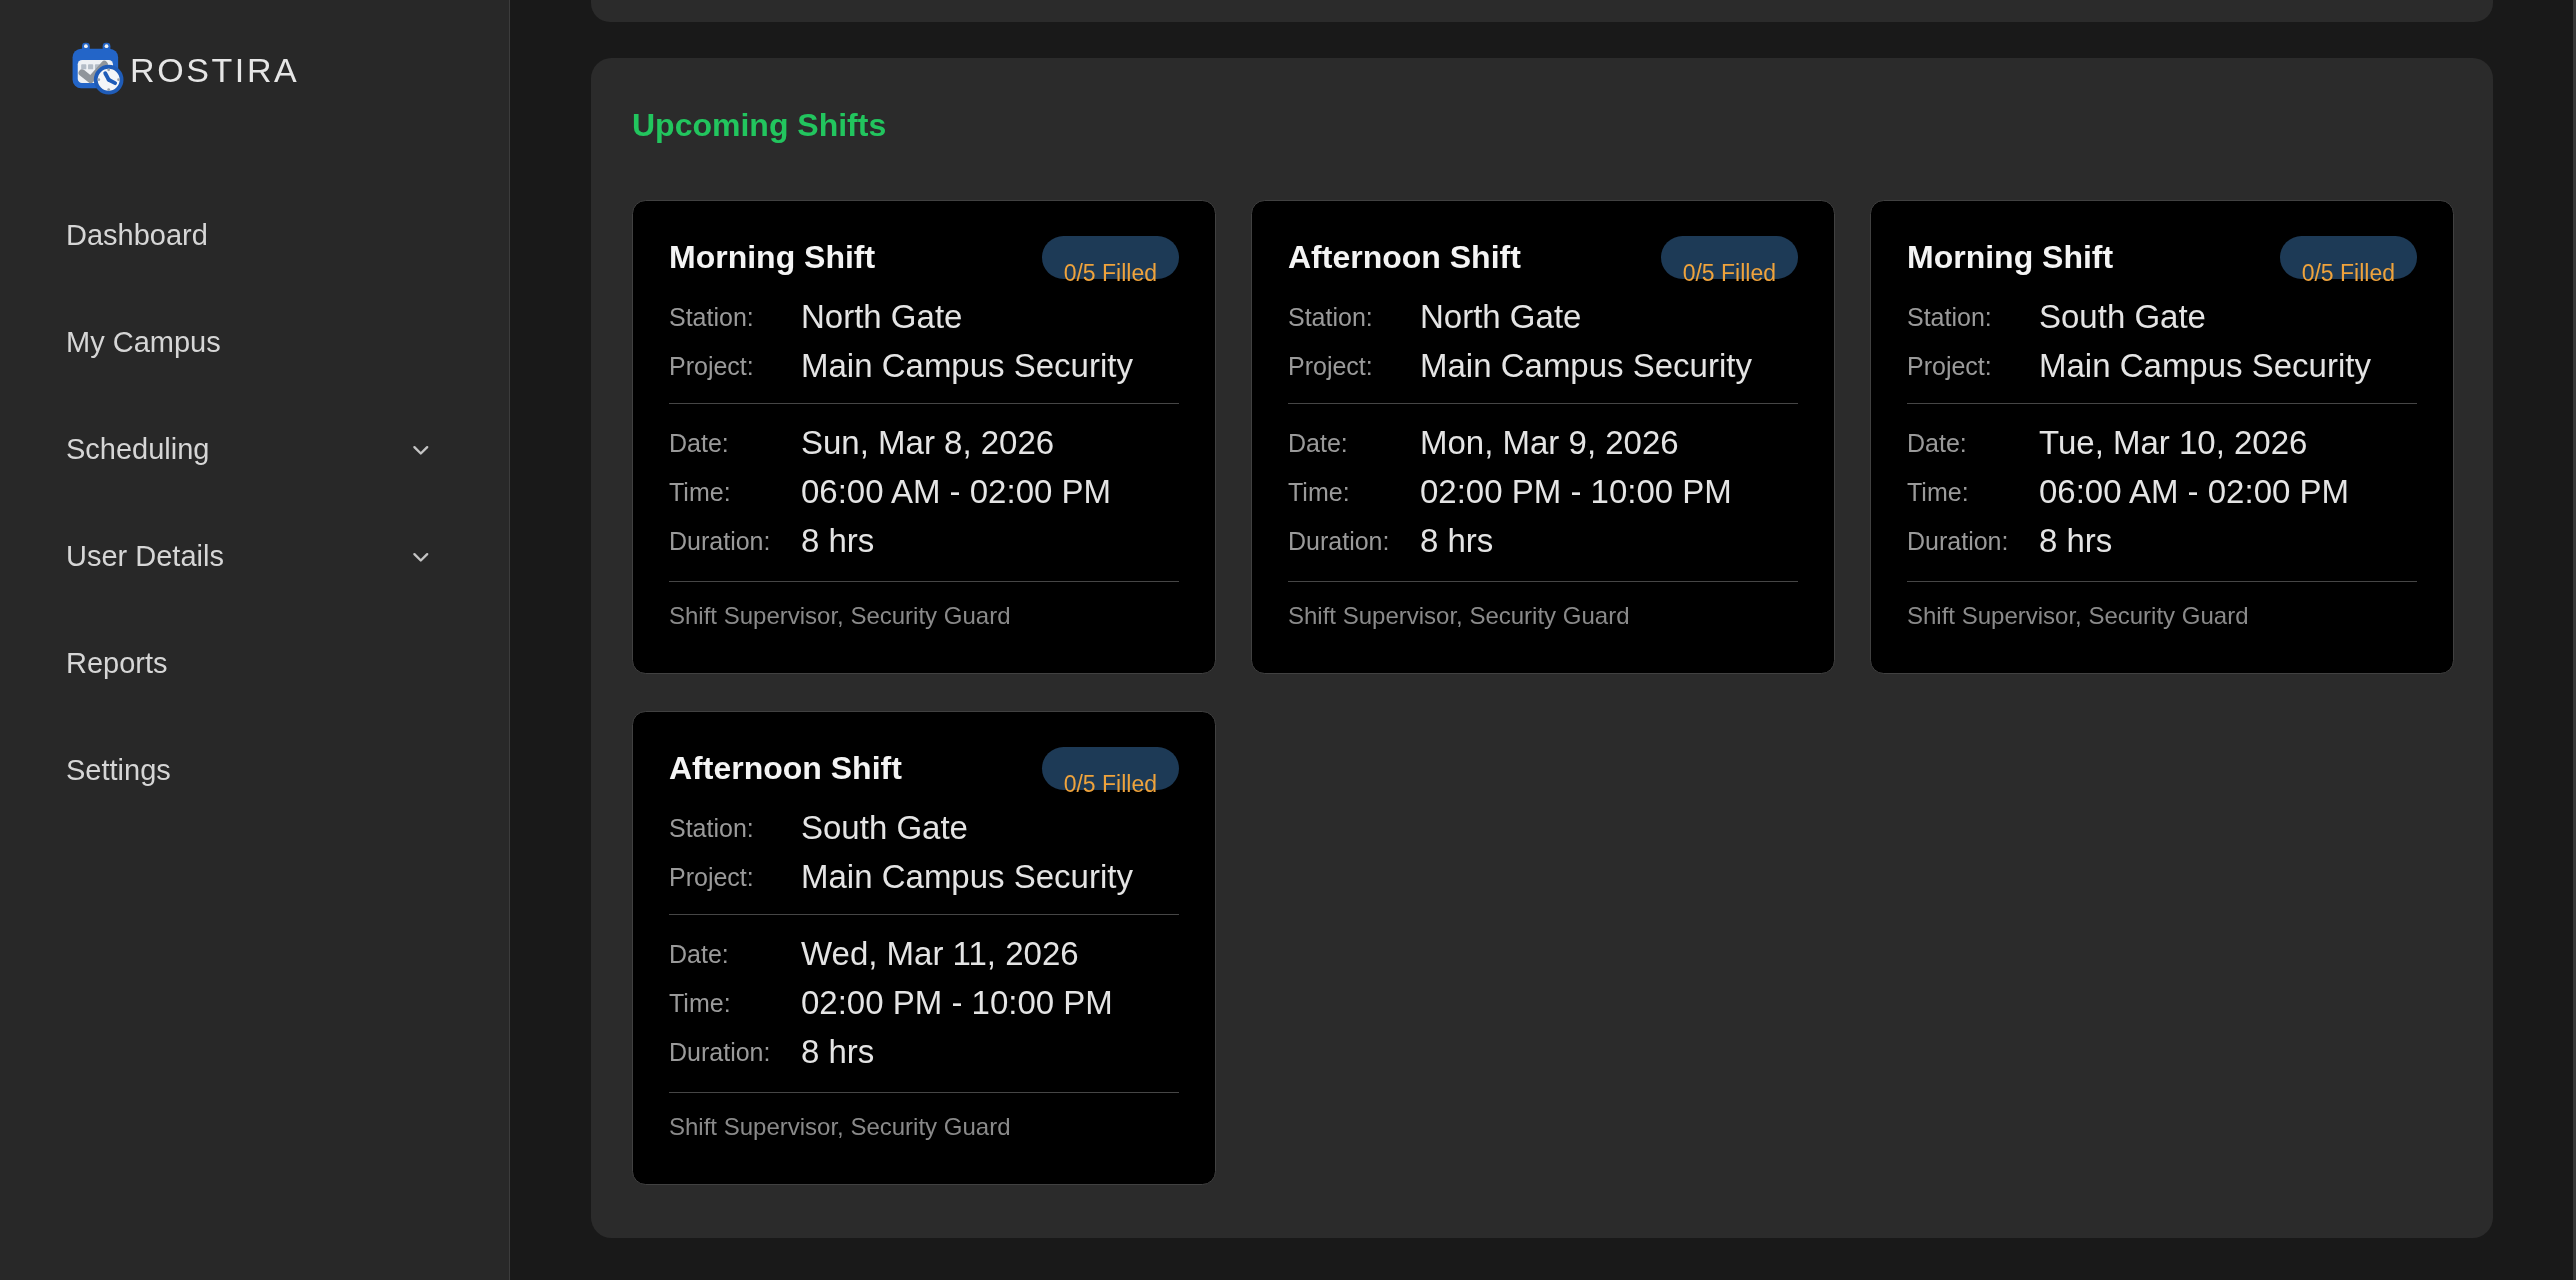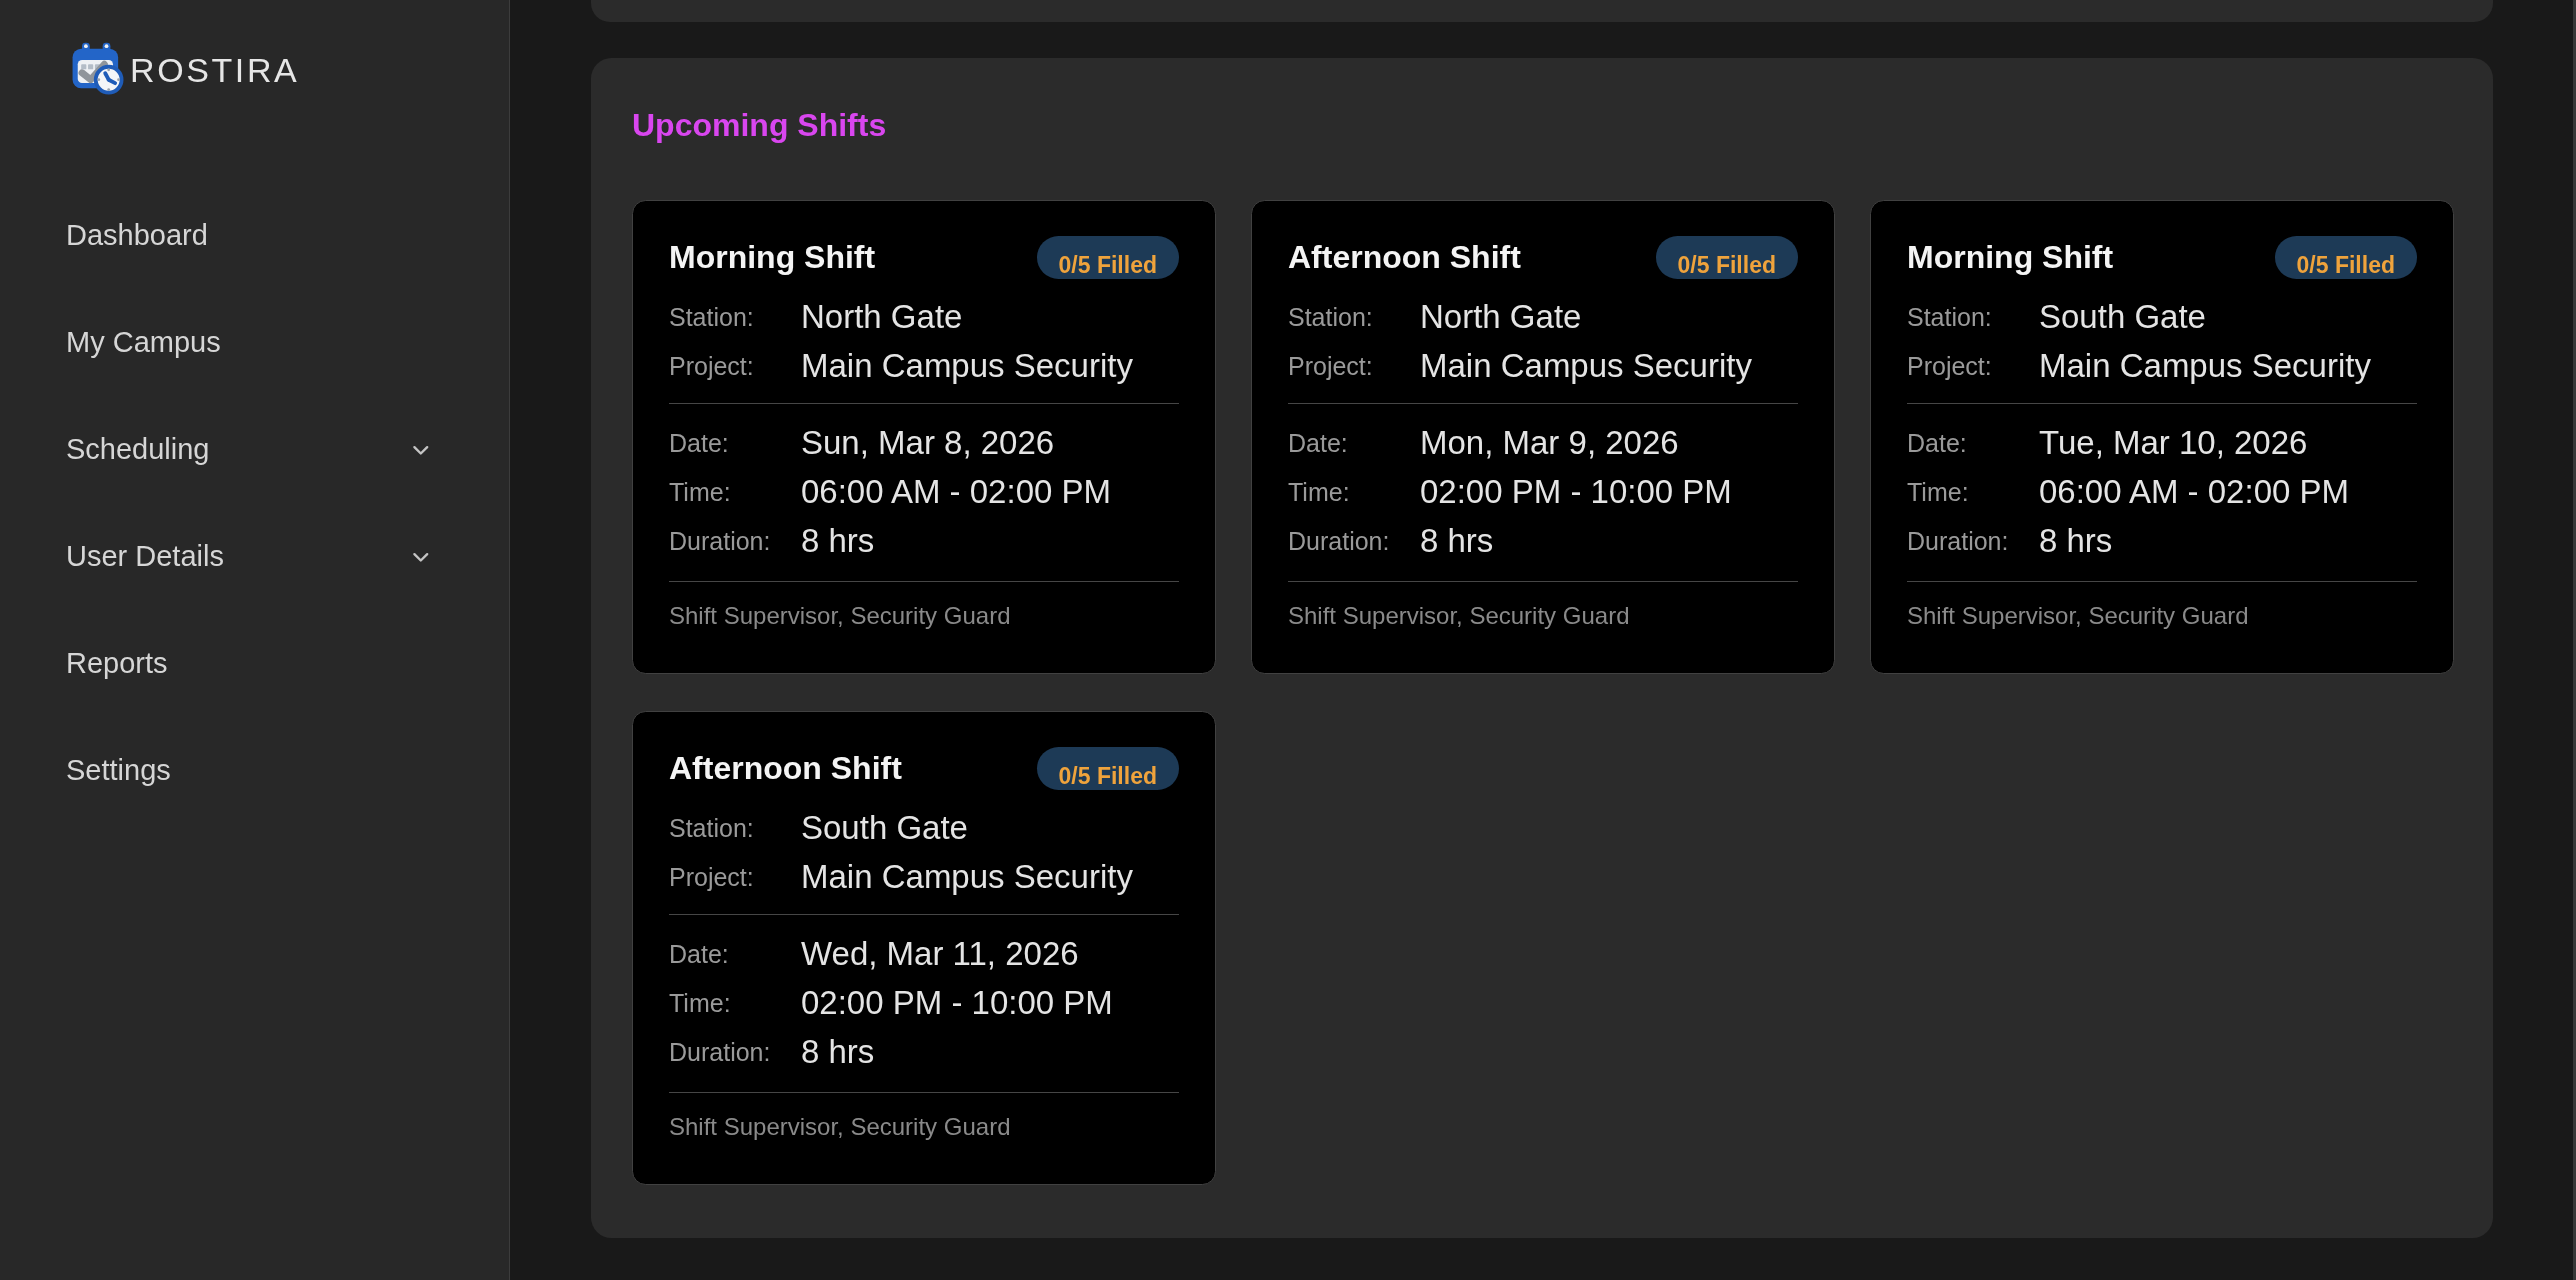--- a/index.html
+++ b/index.html
@@ -48,21 +48,21 @@
     border-radius: 0 0 19px 19px;
   }
   .panel {
     position: absolute; left: 80px; top: 58px;
     width: 1902px; height: 1180px;
     background: #2b2b2b;
     border-radius: 20.5px;
     padding: 48px 39px 0 41px;
   }
   .panel-title {
-    color: #d946ef; font-size: 32px; font-weight: 700;
+    color: #22c55e; font-size: 32px; font-weight: 700;
     line-height: 39px; margin-bottom: 55px;
   }
   .cards {
     display: grid;
     grid-template-columns: repeat(3, 584px);
     column-gap: 35px; row-gap: 37px;
   }
 
   
   .card {
@@ -74,23 +74,23 @@
     cursor: pointer;
   }
   .card-head {
     height: 44px;
     display: flex; align-items: center; justify-content: space-between;
   }
   .card-title { color: #f4f4f4; font-size: 32px; font-weight: 700; }
   .badge {
     background: #1d3a56;
     color: #efa33c;
-    font-size: 23px; font-weight: 700;
+    font-size: 23px; font-weight: 400;
     height: 43px; line-height: 43px;
-    padding: 8px 22px;
+    padding: 16px 22px;
     border-radius: 22px;
     white-space: nowrap;
   }
   .rows1 { margin-top: 13.6px; }
   .rows2 { margin-top: 15.3px; }
   .row { height: 49px; display: flex; align-items: center; }
   .lbl { width: 132px; flex: none; font-size: 25px; color: #9a9a9a; }
   .val { font-size: 33px; color: #e4e4e4; }
   .divider { border-top: 1.7px solid #464646; }
   .div1 { margin-top: 12px; }

